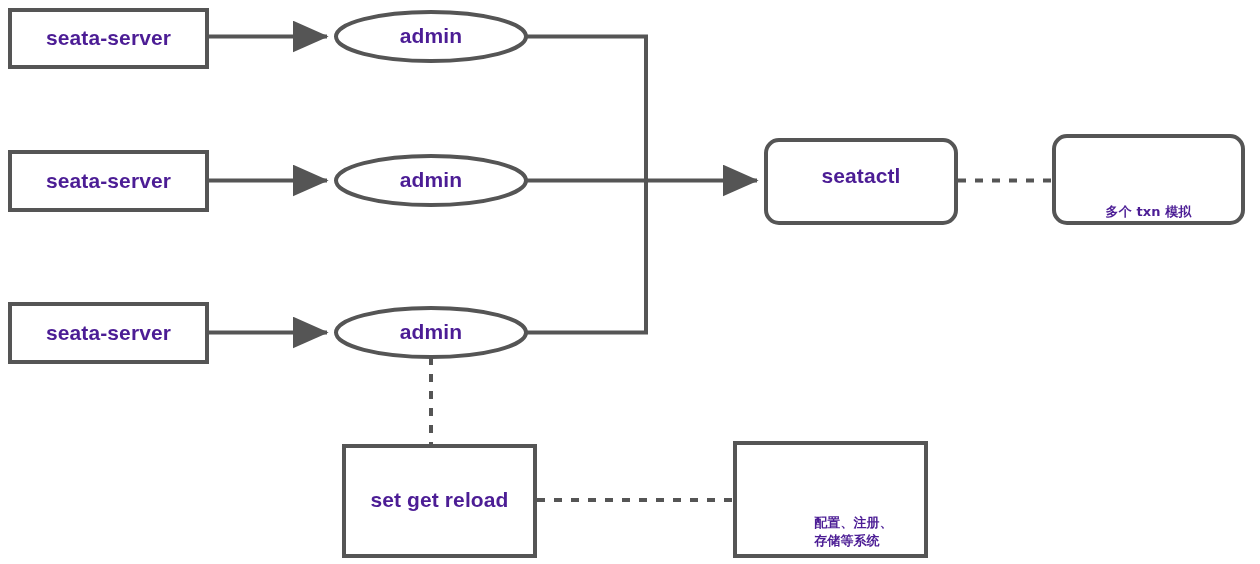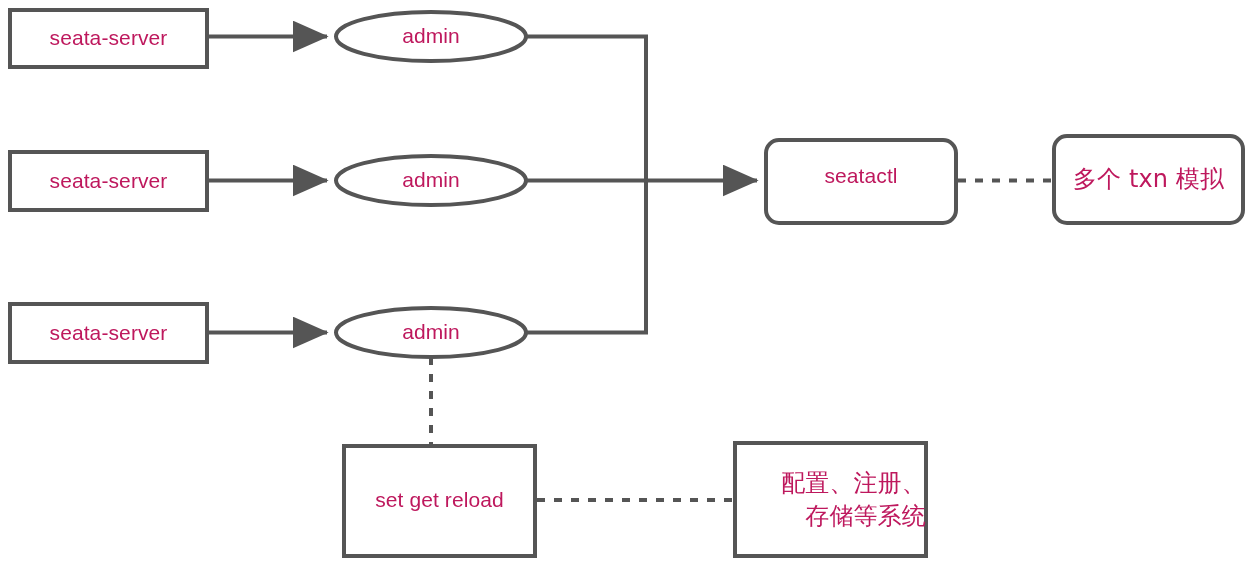--- a/index.html
+++ b/index.html
@@ -20,32 +20,34 @@
     left: 0;
     top: 0;
     width: 1260px;
     height: 564px;
   }
   .node-label {
     position: absolute;
     display: flex;
     align-items: center;
     justify-content: center;
-    text-align: right;
-    color: #be185d;
+    text-align: left;
+    color: #4c1d95;
     font-size: 21px;
     line-height: 1.35;
     letter-spacing: 0.1px;
     white-space: pre-line;
     pointer-events: none;
     user-select: none;
+    font-weight: bold;
   }
   .label-cjk {
     font-family: "DejaVu Sans", "Liberation Sans", sans-serif;
-    font-size: 24px;
+    font-size: 13px;
+    margin-top: 32px;
   }
 </style>
 </head>
 <body>
 
 <div id="diagram-root">
 
   <svg id="diagram-svg" viewBox="0 0 1260 564" xmlns="http://www.w3.org/2000/svg">
     <defs>
       <marker id="arrowhead" markerWidth="9" markerHeight="8" refX="8.6" refY="4" orient="auto" markerUnits="strokeWidth">

